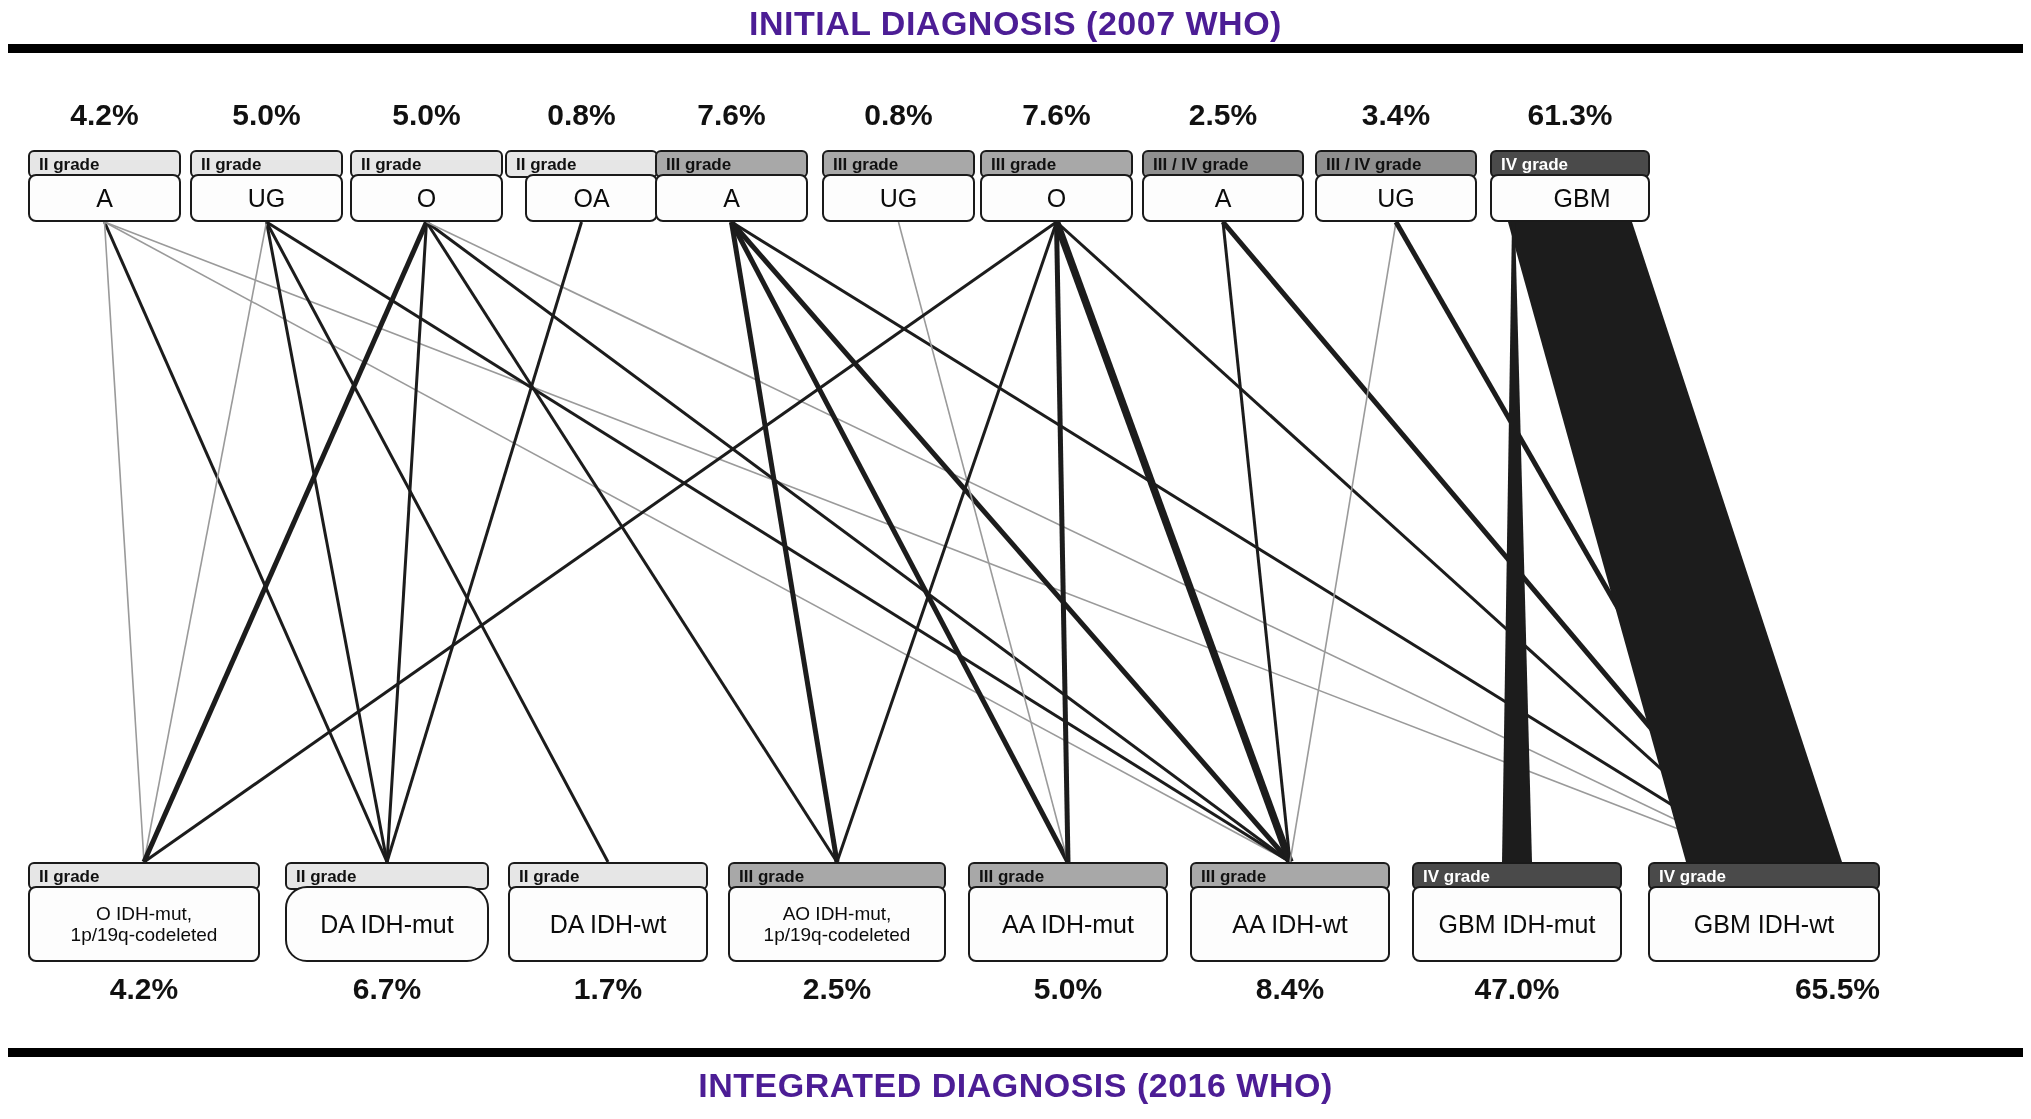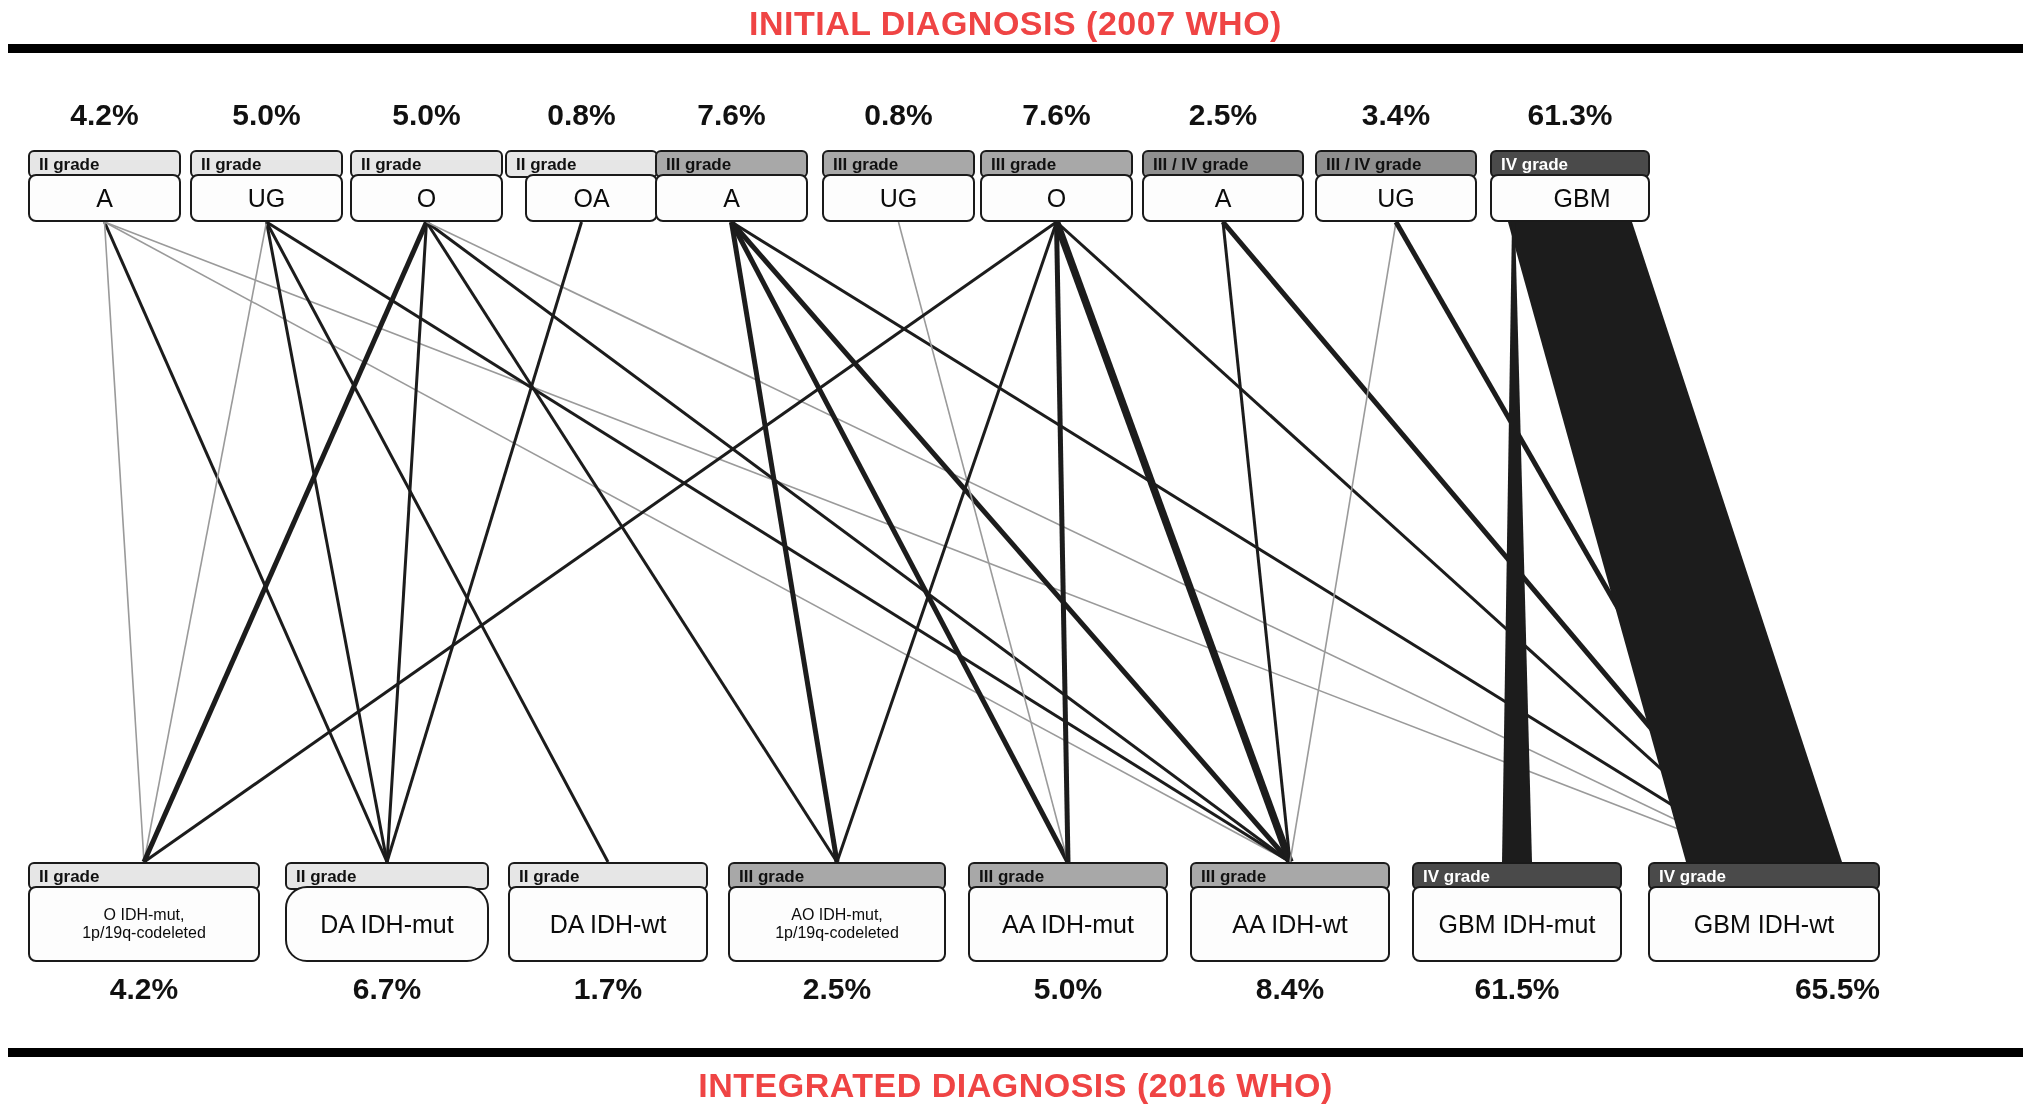--- a/index.html
+++ b/index.html
@@ -7,21 +7,21 @@
   body{
     font-family:"Liberation Sans", sans-serif;
     width:2031px;height:1119px;position:relative;overflow:hidden;
     -webkit-font-smoothing:antialiased;
   }
   #stage{position:absolute;inset:0;}
 
   
   .banner-title{
     position:absolute;left:0;width:2031px;text-align:center;
-    font-size:34px;font-weight:bold;letter-spacing:.5px;color:#ef4444;
+    font-size:34px;font-weight:bold;letter-spacing:.5px;color:#4c1d95;
     white-space:nowrap;
   }
   #title-top{top:4px;}
   #title-bottom{top:1066px;}
 
   .rule{
     position:absolute;left:8px;width:2015px;height:9px;background:#000;
   }
   #rule-top{top:44px;}
   #rule-bottom{top:1048px;}
@@ -48,21 +48,21 @@
     border:2.5px solid #1a1a1a;border-radius:8px;
     background:#fdfdfd;
     display:flex;align-items:center;justify-content:center;
     text-align:center;
     font-size:25px;color:#0b0b0b;font-weight:500;
     line-height:1.12;
     margin-top:-4px;
     position:relative;z-index:3;
     padding:1px 4px;
   }
-  .name-box.two-line{font-size:16px;}
+  .name-box.two-line{font-size:19px;}
 
   .pct{
     position:absolute;text-align:center;
     font-size:30px;font-weight:bold;color:#111;white-space:nowrap;
   }
 
   
   .g2  {background:#e6e6e6;}
   .g3  {background:#a8a8a8;}
   .g34 {background:#8f8f8f;}
@@ -189,21 +189,21 @@
       <div class="pct" style="left: 968px; width: 200px; top: 972px;">5.0%</div>
       <div class="node" style="left: 1190px; top: 862px; width: 200px;">
         <div class="grade-chip g3">III grade</div>
         <div class="name-box" style="height: 76px;">AA IDH-wt</div>
       </div>
       <div class="pct" style="left: 1190px; width: 200px; top: 972px;">8.4%</div>
       <div class="node" style="left: 1412px; top: 862px; width: 210px;">
         <div class="grade-chip g4">IV grade</div>
         <div class="name-box" style="height: 76px;">GBM IDH-mut</div>
       </div>
-      <div class="pct" style="left: 1412px; width: 210px; top: 972px;">61.5%</div>
+      <div class="pct" style="left: 1412px; width: 210px; top: 972px;">47.0%</div>
       <div class="node" style="left: 1648px; top: 862px; width: 232px;">
         <div class="grade-chip g4">IV grade</div>
         <div class="name-box" style="height: 76px;">GBM IDH-wt</div>
       </div>
       <div class="pct" style="left: 1648px; width: 232px; top: 972px; text-align: right;">65.5%</div>
     </div>
 
   <div class="rule" id="rule-bottom"></div>
   <div class="banner-title" id="title-bottom">INTEGRATED DIAGNOSIS (2016 WHO)</div>
 </div>

